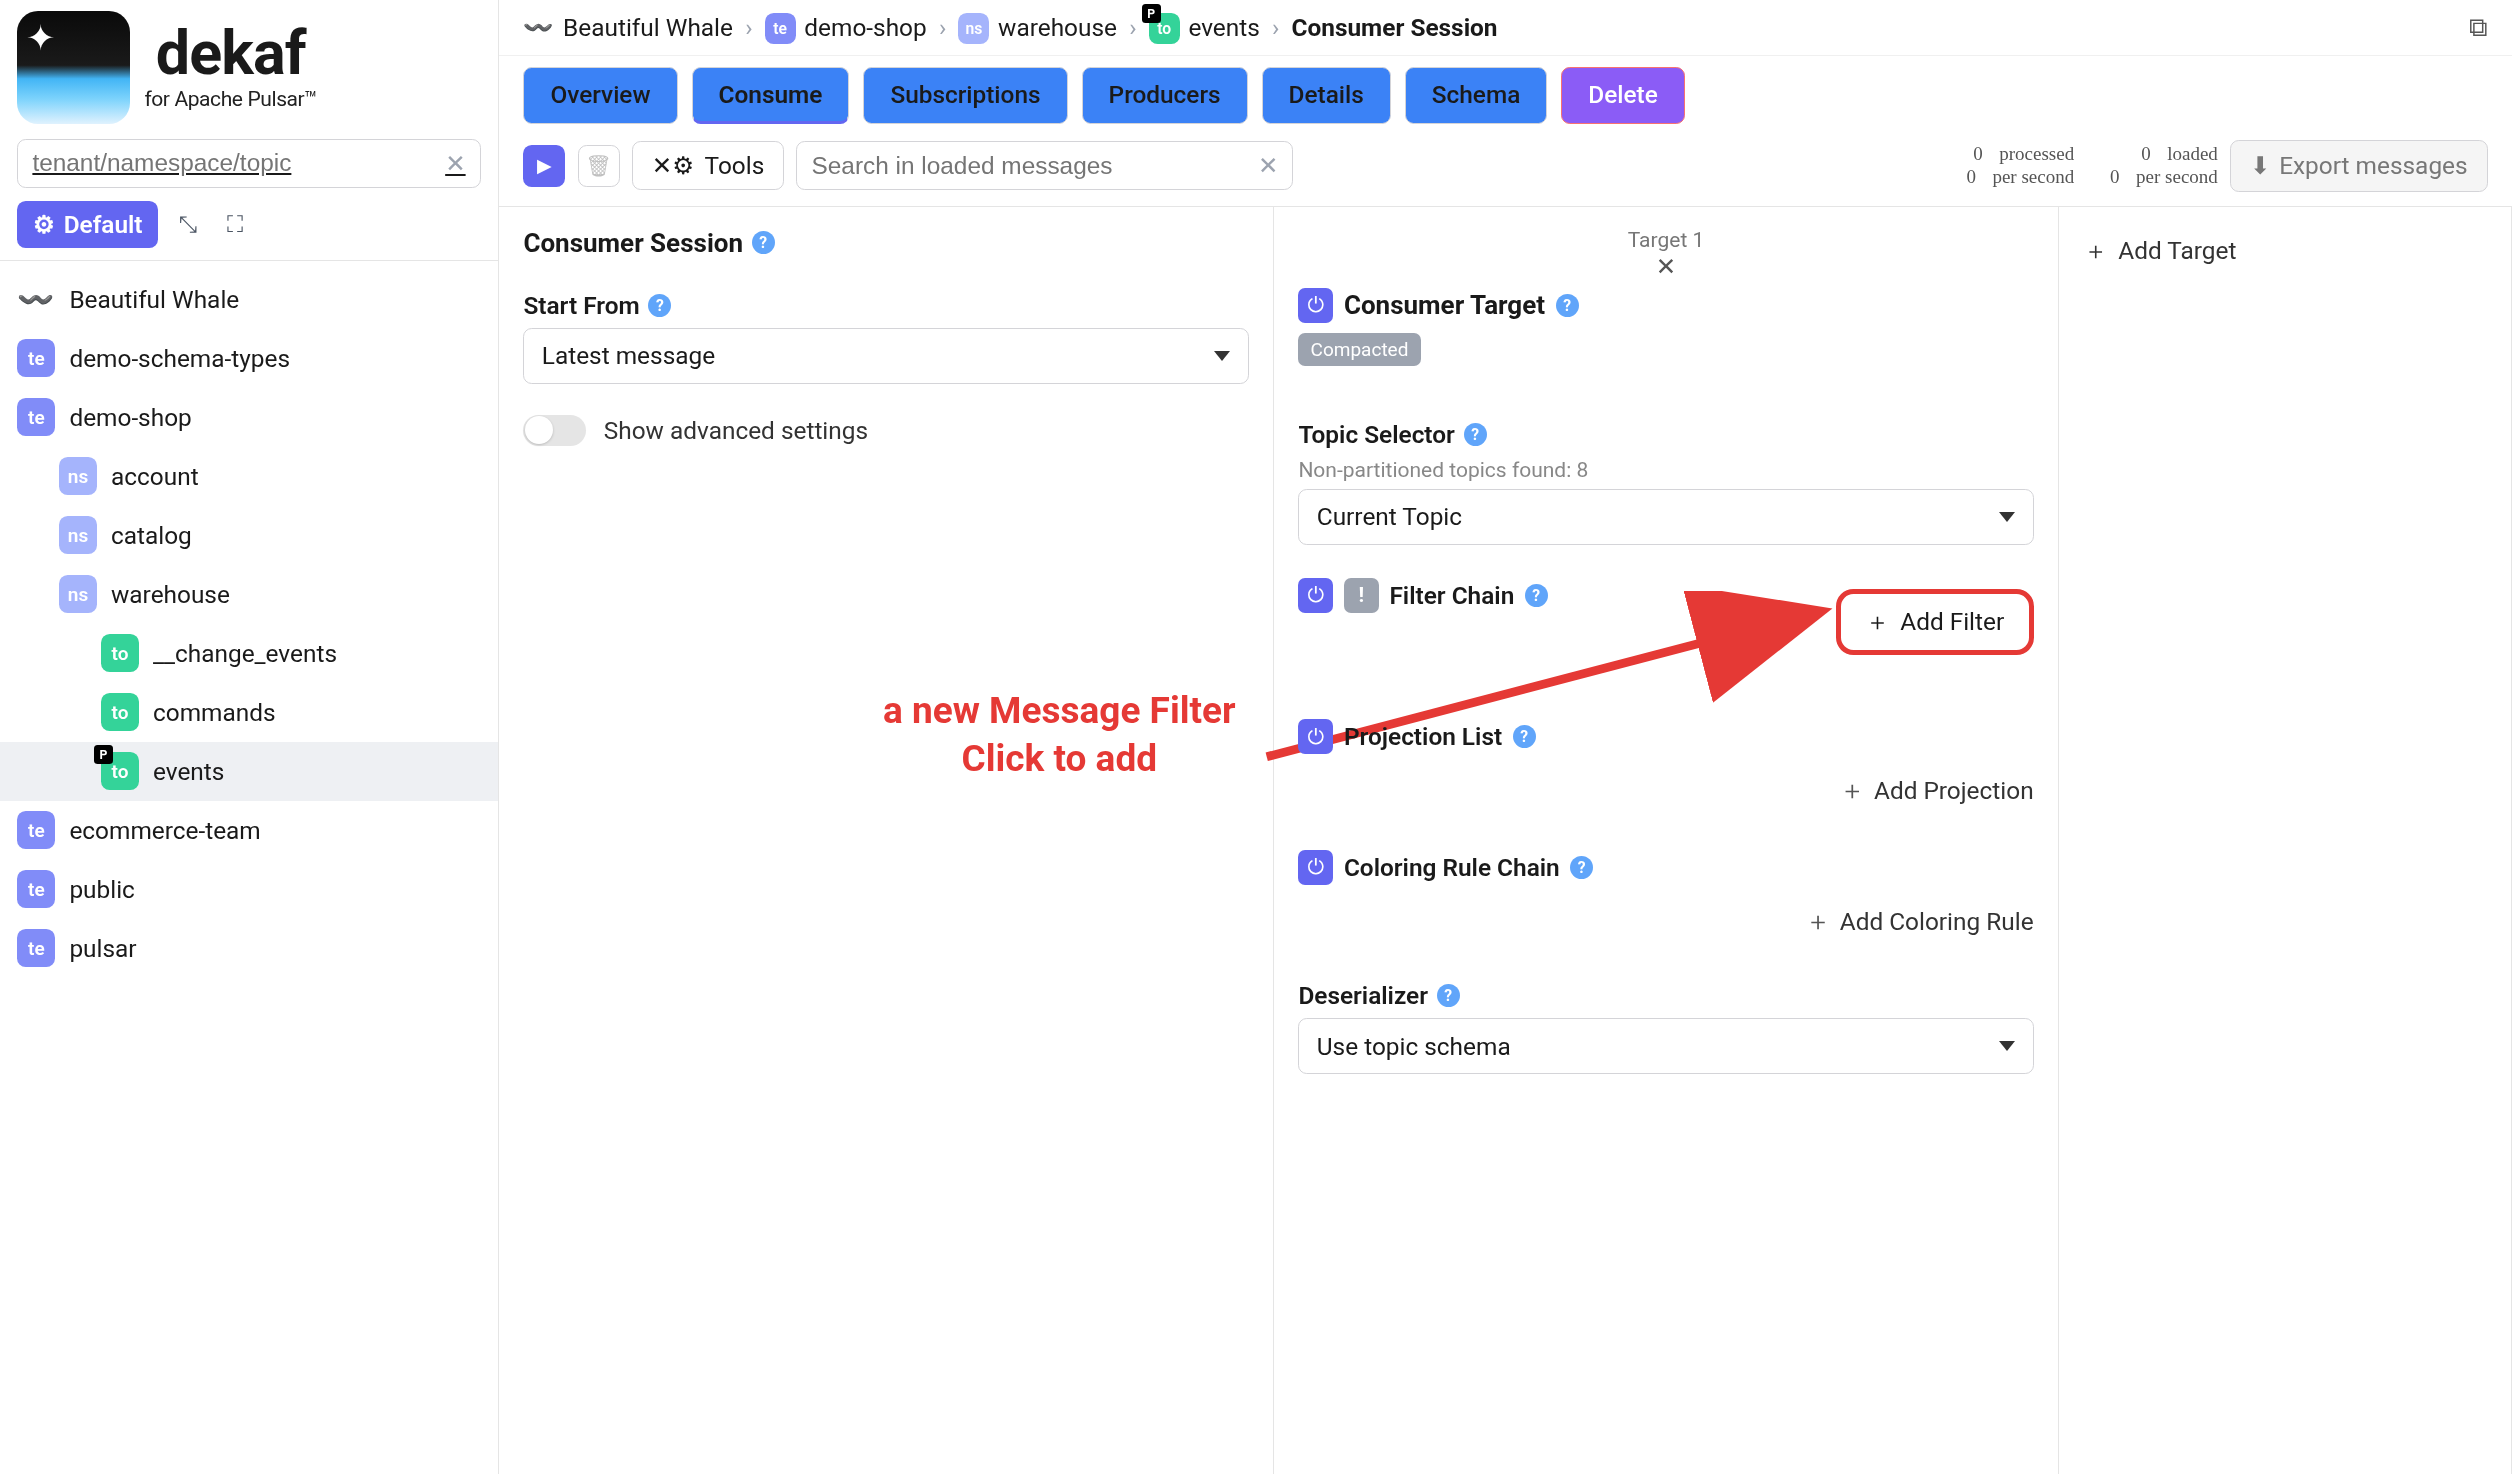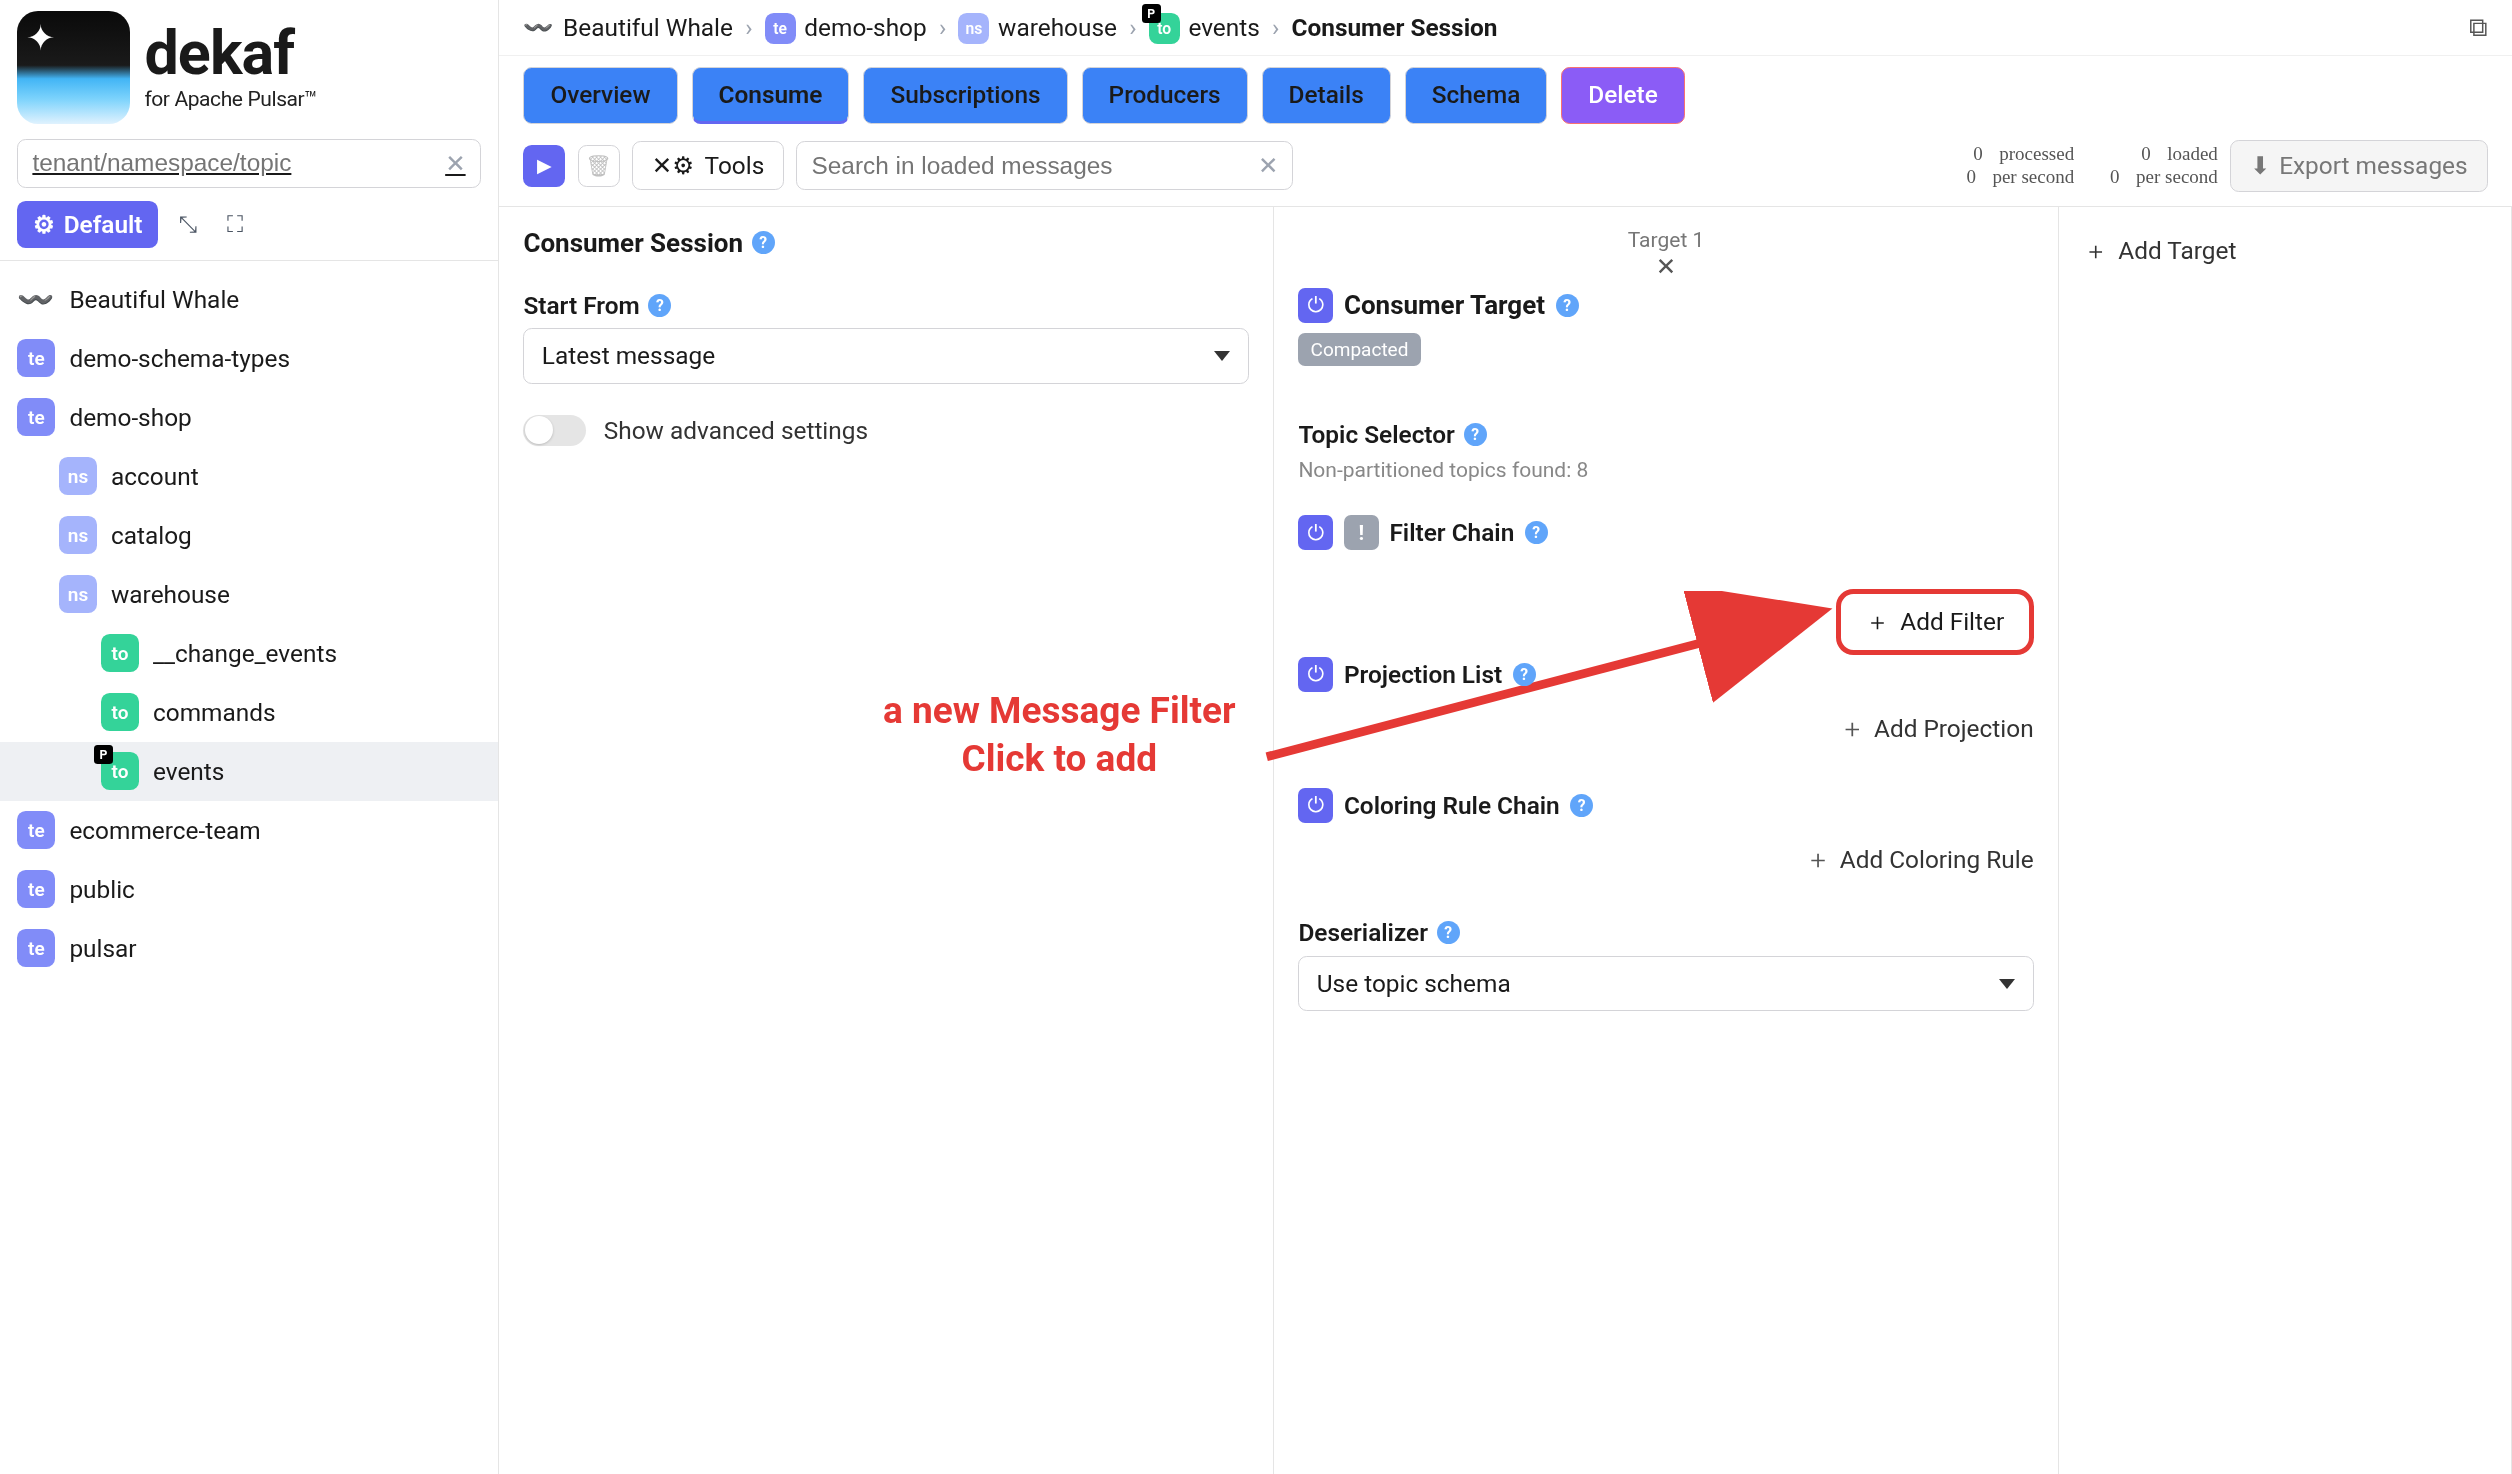--- a/index.html
+++ b/index.html
@@ -19,20 +19,21 @@
   width: 499px;
   border-right: 0.9px solid #e5e5e5;
   display: flex;
   flex-direction: column;
 }
 .logo-row {
   display: flex;
   align-items: center;
   padding: 10.5px 17.4px 7px 17.4px;
   gap: 14px;
+  text-align: center;
 }
 .logo-img {
   width: 113px; height: 113px; border-radius: 21px;
   background: linear-gradient(180deg, #0a0a0a 0%, #1a1a1a 48%, #42b5f5 60%, #7dd3fc 78%, #e0f2fe 100%);
   position: relative;
   flex-shrink: 0;
 }
 .logo-img::before {
   content: "✦";
   position: absolute; top: 7px; left: 8.7px; color: #fff; font-size: 35px;
@@ -444,20 +445,24 @@
           <span class="help">?</span>
         </div>
         <span class="chip">Compacted</span>
 
         <div class="section-gap">
           <div class="field-label">
             <span>Topic Selector</span>
             <span class="help">?</span>
           </div>
           <div class="muted">Non-partitioned topics found: 8</div>
+          <div class="select">
+            <span>Current Topic</span>
+            <span class="caret-down"></span>
+          </div>
         </div>
 
         <div class="section-gap">
           <div class="row-with-power">
             <div class="power-btn">⏻</div>
             <div class="excl-btn">!</div>
             <span style="font-weight:600;">Filter Chain</span>
             <span class="help">?</span>
           </div>
         </div>

